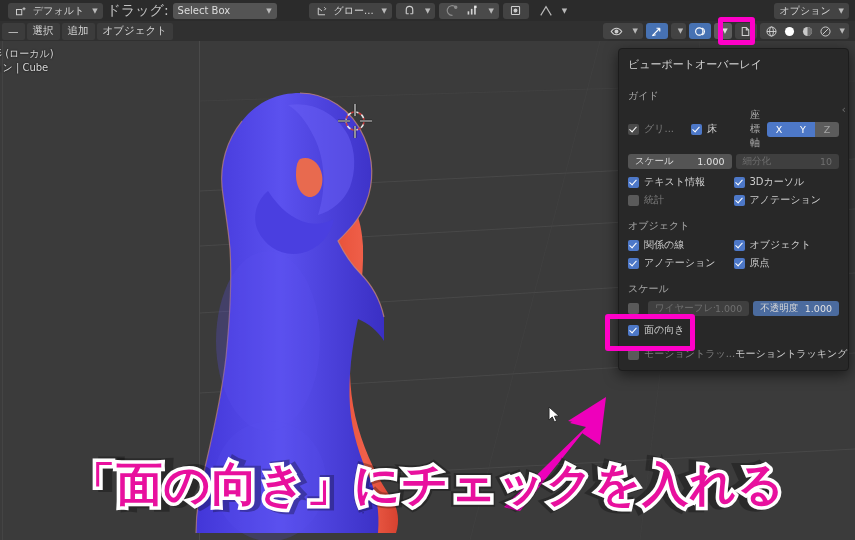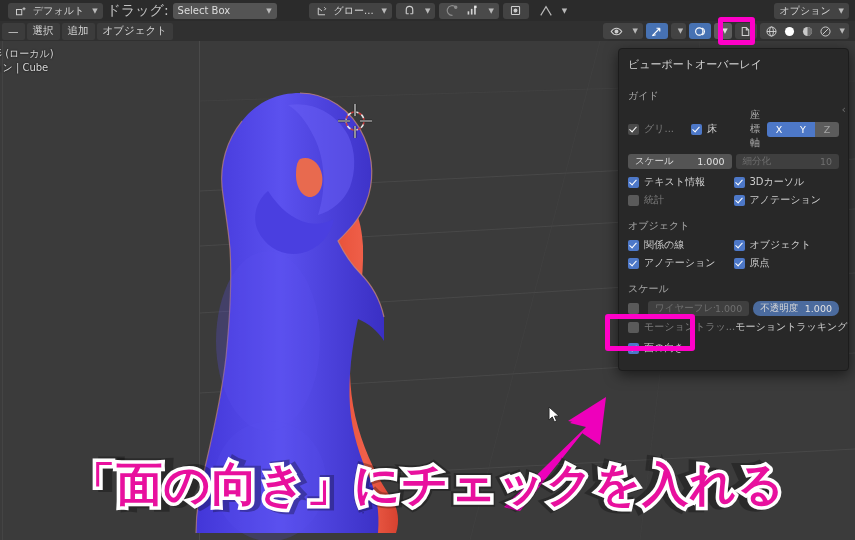--- a/index.html
+++ b/index.html
@@ -630,43 +630,43 @@
 
 
     <div class="sect-head" style="margin-top:12px;">スケール</div>
 
     <div class="row" style="gap:4px;">
       <span class="cbx off"></span>
       <div class="numfield dim" style="flex:1;">
         <span style="overflow:hidden;white-space:nowrap;max-width:60px;">ワイヤーフレーム</span>
         <span class="nf-v">1.000</span>
       </div>
-      <div class="numfield blue" style="flex:1;border-radius:7px;">
+      <div class="numfield blue" style="flex:1;">
         <span>不透明度</span>
         <span class="nf-v">1.000</span>
+      </div>
+    </div>
+
+    <div class="row" style="margin-top:7px; margin-bottom:10px;">
+      <div class="col">
+        <span class="cbx on"></span>
+        <span class="cbx-label">面の向き</span>
       </div>
     </div>
 
     <div class="row">
       <div class="col" style="width:52%;">
         <span class="cbx off"></span>
         <span class="cbx-label dim">モーショントラッ...</span>
       </div>
       <div style="flex:1; text-align:right;">
         <span class="cbx-label">モーショントラッキング</span>
       </div>
     </div>
 
-    <div class="row" style="margin-top:7px; margin-bottom:10px;">
-      <div class="col">
-        <span class="cbx on"></span>
-        <span class="cbx-label">面の向き</span>
-      </div>
-    </div>
-
     <div class="panel-collapse">‹</div>
   </div>
 
   <div class="mg-box" id="mg-top"></div>
   <div class="mg-box" id="mg-face"></div>
 
   <div id="caption-shadow">「面の向き」にチェックを入れる</div>
   <div id="caption">「面の向き」にチェックを入れる</div>
 
 </div>

